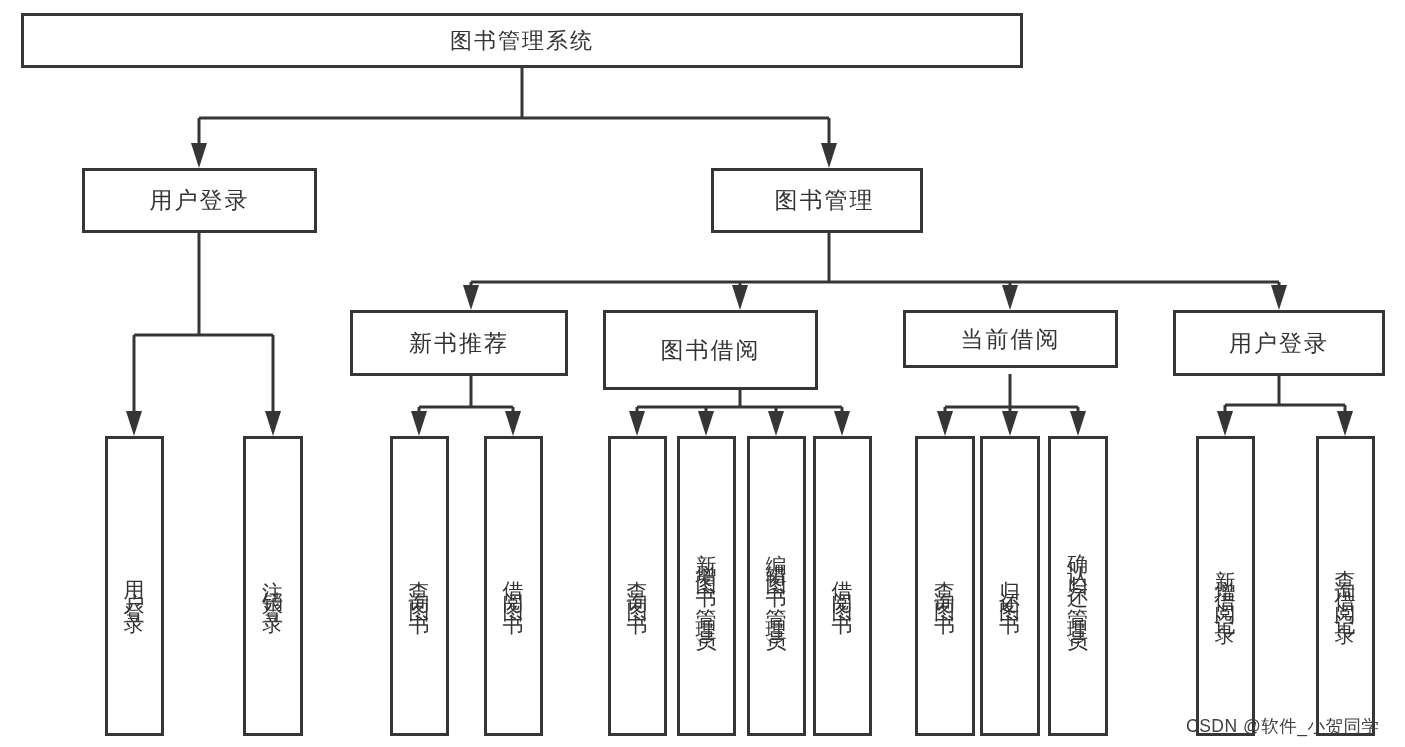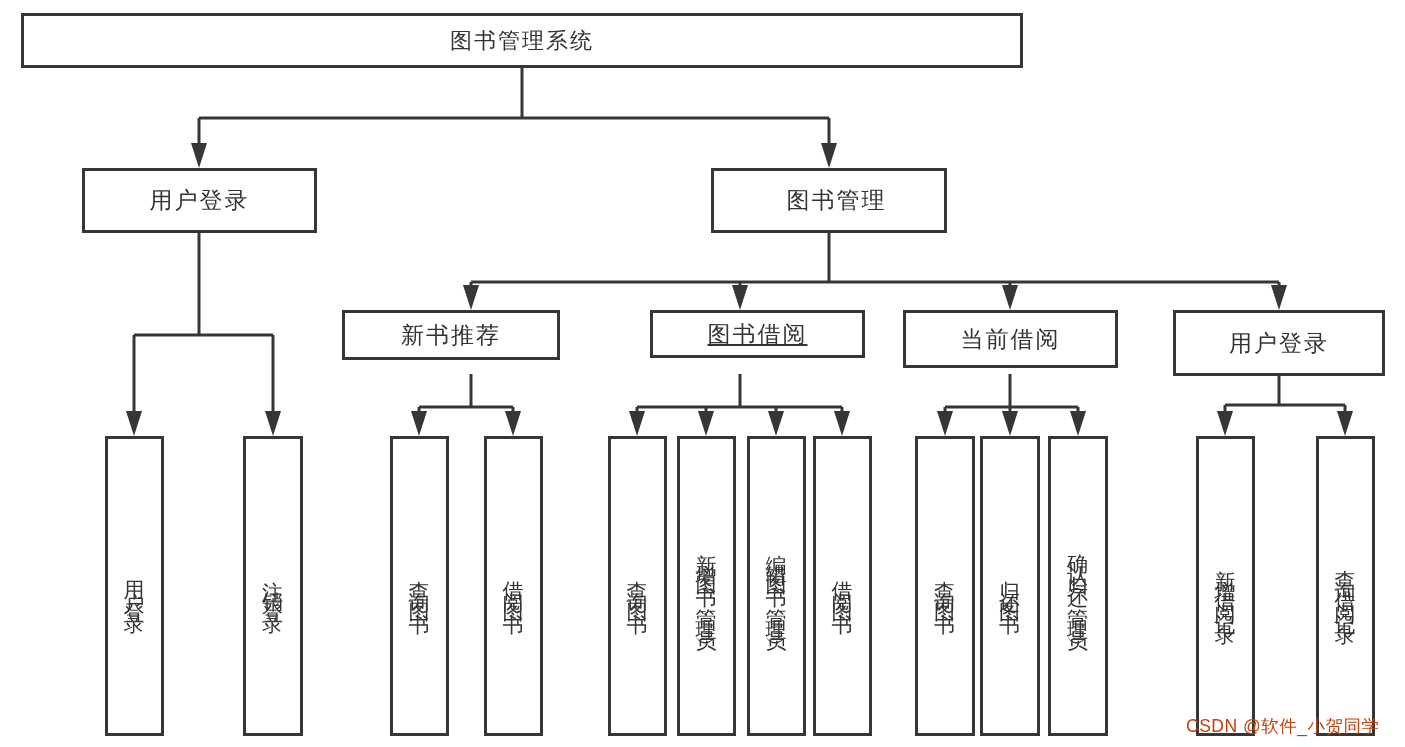--- a/index.html
+++ b/index.html
@@ -38,21 +38,21 @@
     font-size: 21px;
     letter-spacing: 11px;
     line-height: 1;
     color: #333333;
   }
   .watermark {
     position: absolute;
     left: 1186px;
     top: 714px;
     font-size: 17.5px;
-    color: #c2410c;
+    color: #404040;
     letter-spacing: 0.5px;
     white-space: nowrap;
     z-index: 6;
   }
 </style>
 </head>
 <body>
 
 <div class="stage">
 
@@ -89,28 +89,28 @@
     </g>
   </svg>
 
   <div class="box root" style="left:21px;top:13px;width:1002px;height:55px;">
     <span class="h-label">图书管理系统</span>
   </div>
 
   <div class="box" style="left:82px;top:168px;width:235px;height:65px;">
     <span class="h-label">用户登录</span>
   </div>
-  <div class="box" style="left:711px;top:168px;width:236px;height:65px;padding-left:15px;">
+  <div class="box" style="left:711px;top:168px;width:212px;height:65px;padding-left:15px;">
     <span class="h-label">图书管理</span>
   </div>
 
-  <div class="box" style="left:342px;top:310px;width:218px;height:50px;">
+  <div class="box" style="left:350px;top:310px;width:218px;height:66px;">
     <span class="h-label">新书推荐</span>
   </div>
-  <div class="box" style="left:650px;top:310px;width:215px;height:48px;text-decoration:underline;">
+  <div class="box" style="left:603px;top:310px;width:215px;height:80px;">
     <span class="h-label">图书借阅</span>
   </div>
   <div class="box" style="left:903px;top:310px;width:215px;height:58px;">
     <span class="h-label">当前借阅</span>
   </div>
   <div class="box" style="left:1173px;top:310px;width:212px;height:66px;">
     <span class="h-label">用户登录</span>
   </div>
 
   <div class="box" style="left:105px;top:436px;width:59px;height:300px;">

